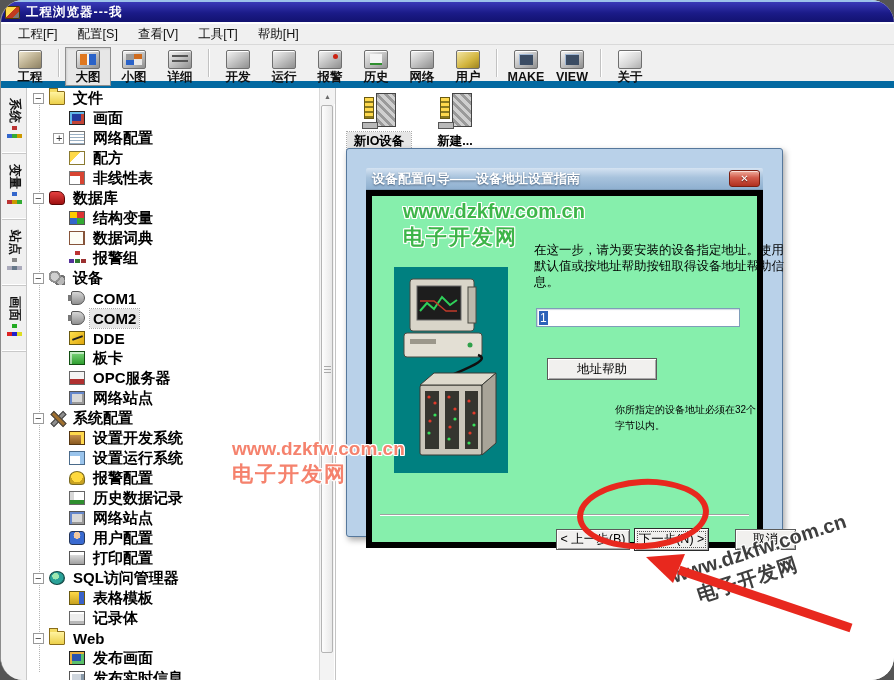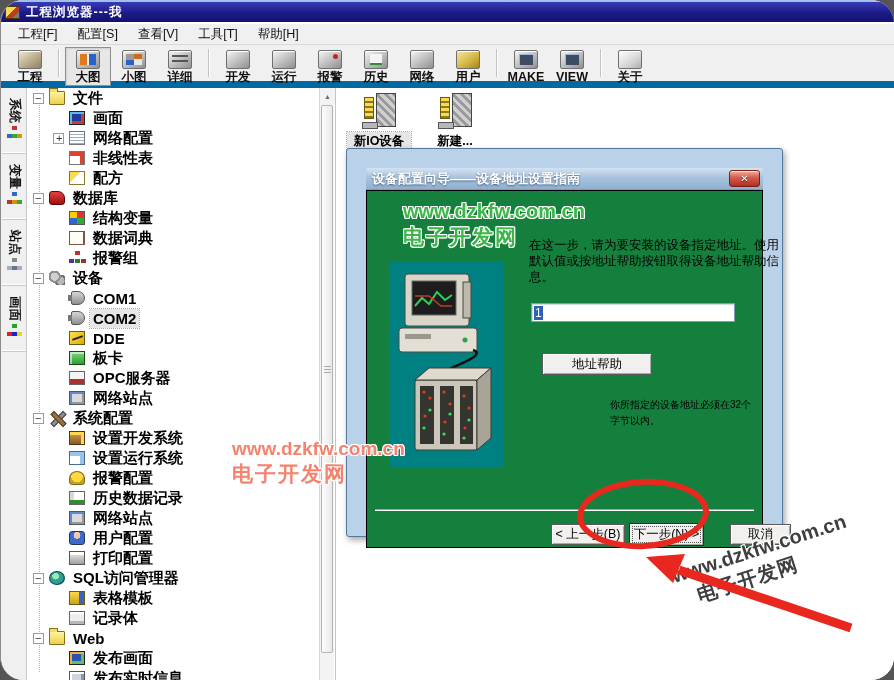--- a/index.html
+++ b/index.html
@@ -129,21 +129,21 @@
   
   #dialog{position:absolute;left:345px;top:148px;width:437px;height:389px;background:#b9d1e9;
     border:1px solid #56789c;border-radius:3px;padding:19px;box-shadow:2px 3px 6px rgba(0,0,0,.35);}
   #dlg-title{height:22px;background:linear-gradient(180deg,#d5e3f2 0%,#a8c3dd 45%,#8fb0d0 100%);
     display:flex;align-items:center;padding:0 6px;border-bottom:1px solid #7f9db9;position:relative;border-radius:2px 2px 0 0;}
   #dlg-title .tt{font-size:13px;font-weight:bold;color:#fff;text-shadow:0 1px 2px #48607c;}
   #dlg-close{position:absolute;right:3px;top:2px;width:31px;height:17px;border:1px solid #7a1f12;border-radius:3px;
     background:linear-gradient(180deg,#f0b0a0 0%,#d25b4a 45%,#b03020 100%);box-shadow:inset 0 1px 0 rgba(255,255,255,.6);
     display:flex;align-items:center;justify-content:center;}
   #dlg-close::before{content:"\2715";color:#fff;font-size:10px;font-weight:bold;text-shadow:0 1px 1px #5a140a;}
-  #dlg-body{position:relative;height:358px;background:#15803d;border:1px solid #000000;}
+  #dlg-body{position:relative;height:358px;background:#86efac;border:6px solid #000000;}
   #illus{position:absolute;left:22px;top:71px;width:114px;height:206px;}
   #instr{position:absolute;left:162px;top:46px;width:252px;font-size:12.5px;line-height:16px;color:#000;}
   #addr-input{position:absolute;left:164px;top:112px;width:204px;height:19px;background:#fff;
     border:1px solid #7f9db9;box-shadow:inset 1px 1px 1px #d0d8e0;display:flex;align-items:center;padding-left:2px;}
   #addr-input .selch{background:#2e62b8;color:#fff;font-size:12px;padding:0 1px;line-height:14px;}
   .btn95{background:#f1f0ee;border:1px solid #5a5a5a;box-shadow:inset 1px 1px 0 #fff,inset -1px -1px 0 #a9a9a9;
     font-size:12.5px;color:#000;display:flex;align-items:center;justify-content:center;white-space:nowrap;}
   #btn-help{position:absolute;left:175px;top:162px;width:110px;height:22px;}
   #note{position:absolute;left:243px;top:206px;width:150px;font-size:10px;line-height:16px;color:#000;}
   #dlg-sep{position:absolute;left:8px;right:8px;top:318px;height:2px;border-top:1px solid #a0a0a0;border-bottom:1px solid #fff;}
@@ -273,27 +273,27 @@
         <span class="ti ti-screen"></span>
         <span class="tlabel">画面</span>
       </div>
     <div class="trow lv1">
         <span class="tbox plus"></span>
         <span class="ti ti-script"></span>
         <span class="tlabel">网络配置</span>
       </div>
     <div class="trow lv1">
         <span class="tbox none"></span>
+        <span class="ti ti-recipe"></span>
+        <span class="tlabel">配方</span>
+      </div>
+    <div class="trow lv1">
+        <span class="tbox none"></span>
         <span class="ti ti-nonlinear"></span>
         <span class="tlabel">非线性表</span>
-      </div>
-    <div class="trow lv1">
-        <span class="tbox none"></span>
-        <span class="ti ti-recipe"></span>
-        <span class="tlabel">配方</span>
       </div>
     <div class="trow lv0">
         <span class="tbox minus"></span>
         <span class="ti ti-db"></span>
         <span class="tlabel">数据库</span>
       </div>
     <div class="trow lv1">
         <span class="tbox none"></span>
         <span class="ti ti-struct"></span>
         <span class="tlabel">结构变量</span>

